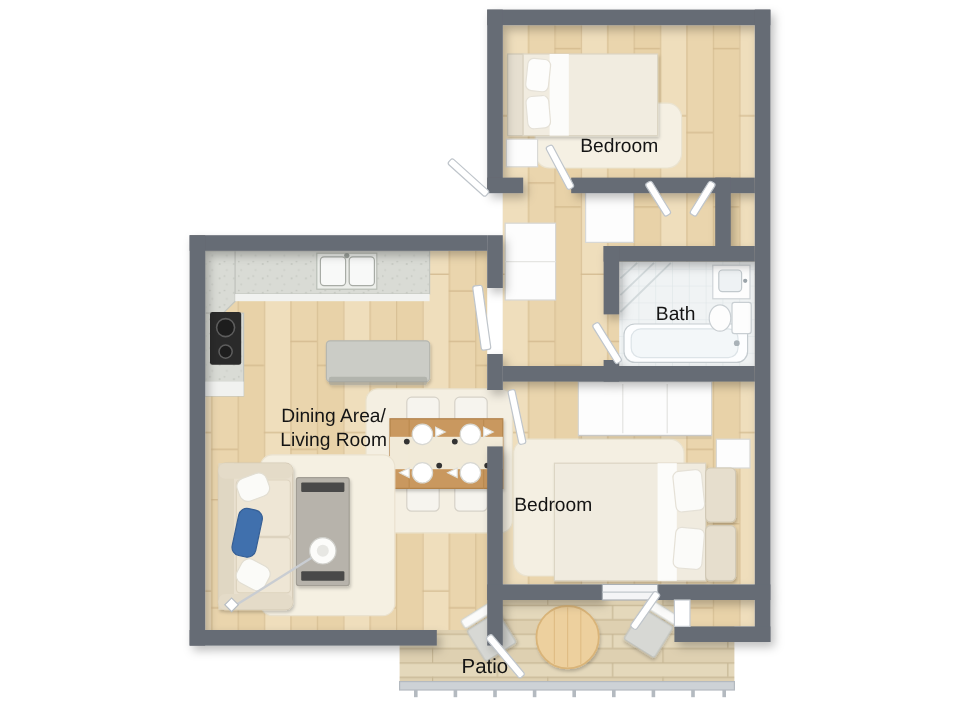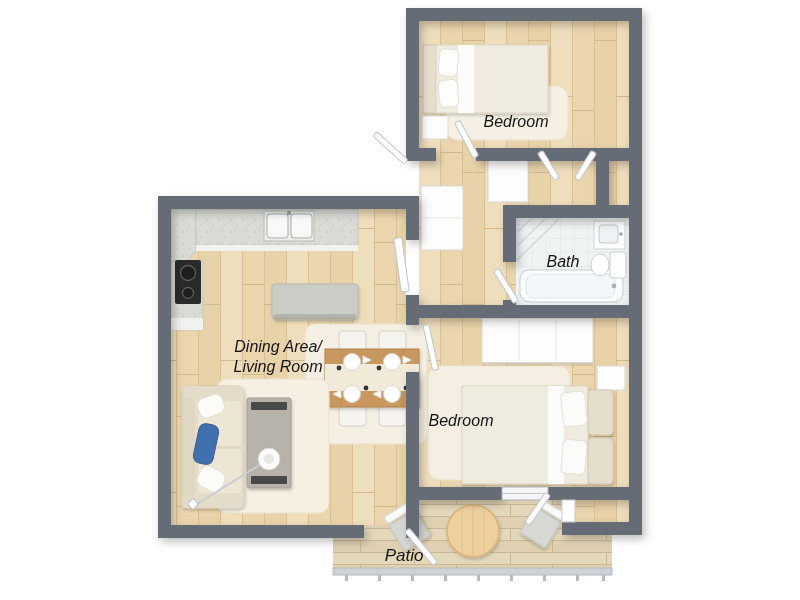--- a/index.html
+++ b/index.html
@@ -1,17 +1,17 @@
 <!DOCTYPE html>
 <html><head>
 <meta charset="utf-8">
 <title>Floor Plan</title>
 <style>
   html,body{margin:0;padding:0;background:#ffffff;}
-  .stage{position:relative;width:800px;height:600px;background:#ffffff;overflow:hidden;font-style:italic;}
+  .stage{position:relative;width:800px;height:600px;background:#ffffff;overflow:hidden;}
   .room-label{font-family:"Liberation Sans",sans-serif;font-size:16px;fill:#141414;}
   .room-label.big{font-size:17px;}
   svg text{text-anchor:middle;}
 </style>
 </head>
 <body>
 
 <div class="stage">
 <svg width="800" height="600" viewBox="0 0 800 600">
   <defs>

